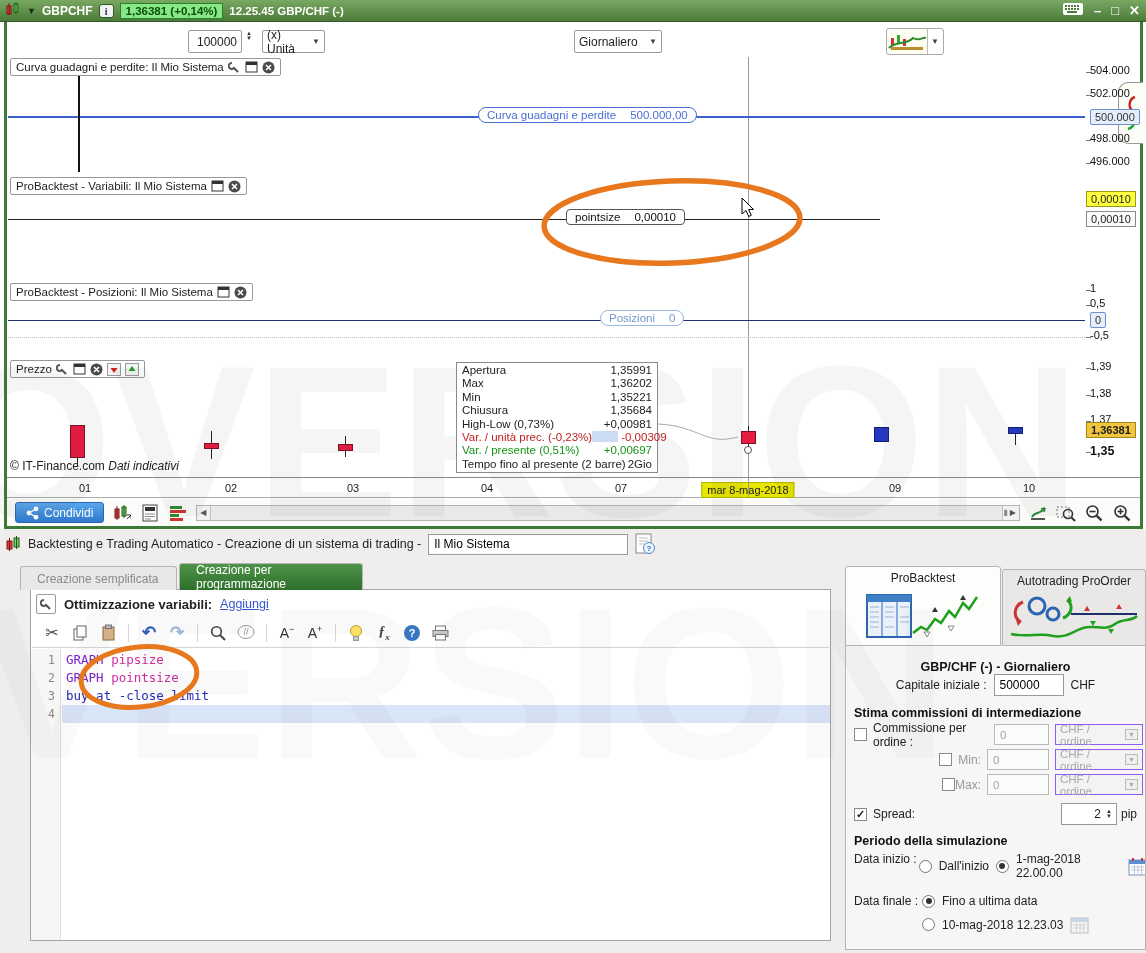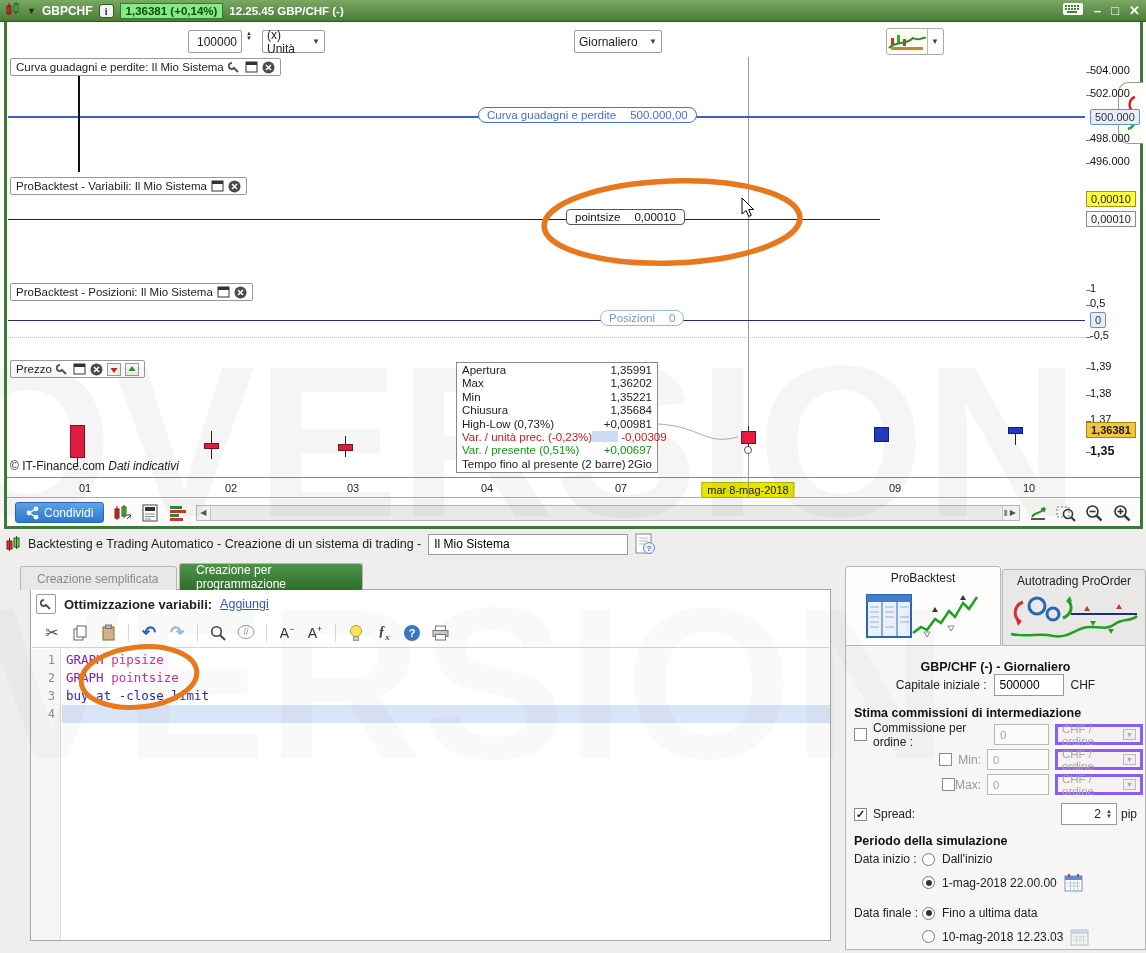--- a/index.html
+++ b/index.html
@@ -60,21 +60,21 @@
 .gnum{position:absolute;right:5px;font-size:11.5px;color:#888;font-family:"DejaVu Sans Mono",monospace}
 .codeline{position:absolute;left:62px;width:768px;height:18px;font-family:"DejaVu Sans Mono",monospace;font-size:12.5px;line-height:18px;padding-left:4px;z-index:4;white-space:pre}
 .kw{color:#7b22cc}.varg{color:#cf2d9d}.stmt{color:#2929b8}
 .curline{background:#d9e6f7}
 
 .sb-tab{position:absolute;border:1px solid #b5b5b5;border-radius:3px 3px 0 0;text-align:center;font-size:12px;z-index:5;padding-top:4px}
 .sb-card{position:absolute;left:845px;top:646px;width:301px;height:304px;background:#f7f6f4;border:1px solid #b5b5b5;border-top:none;z-index:4;overflow:hidden}
 .sb-bold{font-weight:bold;font-size:12.5px;color:#111}
 .crow{display:flex;align-items:center;justify-content:flex-end;gap:6px;height:25px;padding-right:2px}
 .cinput{width:62px;height:21px;border:1px solid #b9b9b9;background:#fbfbfa;color:#a5a5a5;font-size:11.5px;display:flex;align-items:center;padding:0 5px}
-.cselect{width:88px;height:21px;border:3px solid #8b5cf6;background:#f4f3f2;color:#a9a9a9;font-size:11.5px;display:flex;align-items:center;padding:0 4px;flex:none}
+.cselect{width:88px;height:21px;border:1px solid #8b5cf6;background:#f4f3f2;color:#a9a9a9;font-size:11.5px;display:flex;align-items:center;padding:0 4px;flex:none}
 .cselect .car{margin-left:auto;font-size:7px;border:1px solid #bbb;padding:1px 2px;background:#eee}
 .chk{width:13px;height:13px;border:1px solid #8a8a8a;background:#fff;display:inline-flex;align-items:center;justify-content:center;font-size:11px;font-weight:bold;color:#222;flex:none}
 .radio{width:13px;height:13px;border:1px solid #777;border-radius:50%;background:#fff;display:inline-flex;align-items:center;justify-content:center;flex:none}
 .radio.sel::after{content:"";width:6px;height:6px;border-radius:50%;background:#333}
 .graytext{color:#999}
 .overlay{position:absolute;left:0;top:0;width:1146px;height:953px;z-index:60;pointer-events:none}
 </style>
 </head>
 <body>
 
@@ -570,21 +570,21 @@
             <span>▲</span>
             <span>▼</span>
           </span>
       </span>
       <span>pip</span>
     </span>
   </div>
   <div class="sb-bold" style="margin:9px 0 4px 8px">Periodo della simulazione</div>
   <div style="display:flex;margin:2px 0 0 8px">
     <span style="width:68px">Data inizio :</span>
-    <span style="display:flex;flex-direction:column;gap:7px">
+    <span style="display:flex;flex-direction:row;gap:7px">
       <span style="display:flex;align-items:center;gap:7px">
           <span class="radio"></span>
           <span>Dall'inizio</span>
         </span>
       <span style="display:flex;align-items:center;gap:7px">
           <span class="radio sel"></span>
           <span>1-mag-2018 22.00.00</span>
         <svg width="19" height="19">
             <rect x="1" y="3" width="17" height="15" fill="#fff" stroke="#7790bb"></rect>
             <rect x="1" y="3" width="17" height="4" fill="#5b8ed6"></rect>

